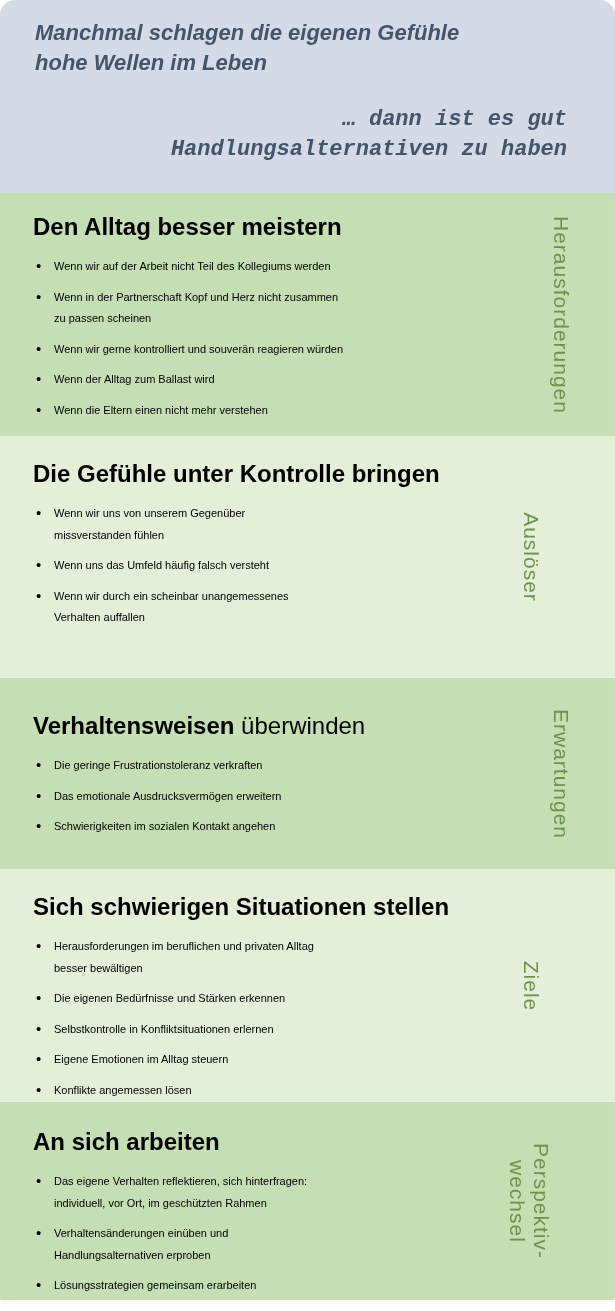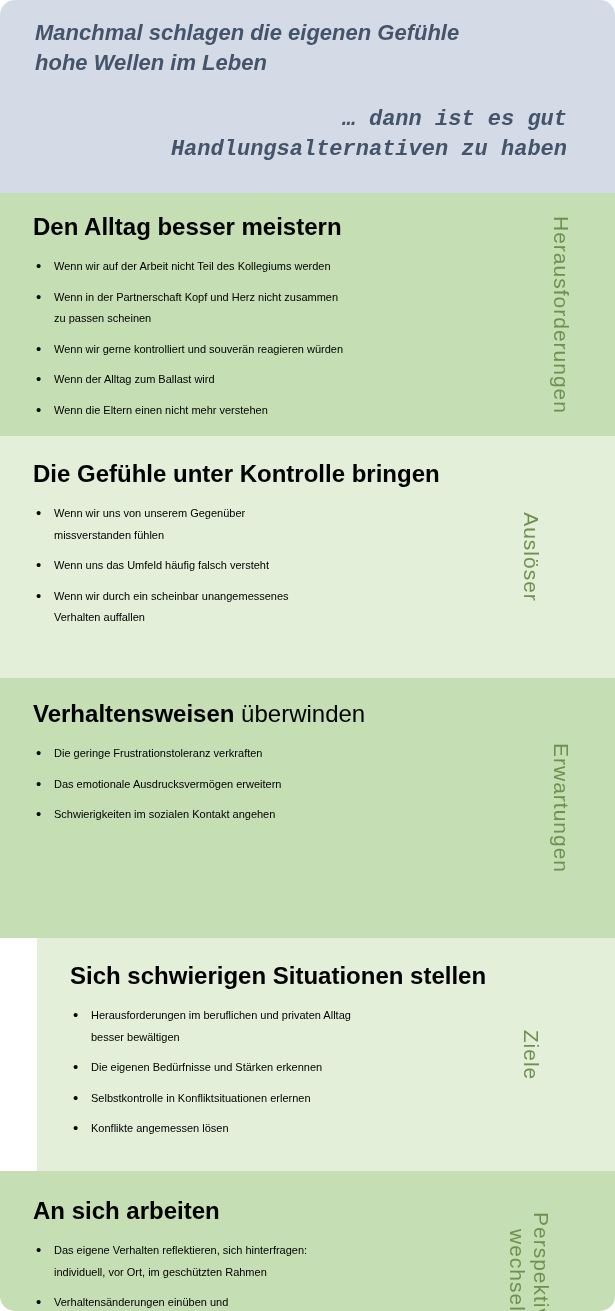--- a/index.html
+++ b/index.html
@@ -18,22 +18,22 @@
             font-size:22px;line-height:30px;white-space:pre-line;}
   .hdr-left{margin-bottom:27px;}
   .hdr-right{text-align:right;font-family:Liberation Mono, monospace;}
 
   
   .sec{position:relative;padding:20px 100px 0 33px;}
   .s-green{background:var(--section_green);}
   .s-light{background:var(--section_light);}
   .sec-1{height:243px;}
   .sec-2{height:242px;padding-top:24px;}
-  .sec-3{height:260px;padding-top:22px;}
-  .sec-4{height:233px;padding-top:24px;margin-left:37px;}
+  .sec-3{height:191px;padding-top:34px;}
+  .sec-4{height:233px;padding-top:24px;}
   .sec-5{height:198px;padding-top:26px;}
 
   .sec-title{font-size:24px;font-weight:700;line-height:28px;margin:0 0 15px 0;color:#000;}
   .title-rest{font-weight:400;}
 
   .bullets{list-style:none;}
   .bullet{position:relative;padding-left:21px;margin-bottom:9px;
           font-size:11px;line-height:21.5px;}
   .bullet::before{content:"•";position:absolute;left:3px;top:-1px;font-size:15px;color:#000;}
   .bullet-text{white-space:pre-line;color:#000;}
@@ -96,20 +96,21 @@
     <div class="vlabel vl-3">Erwartungen</div>
   </section>
 
   <section class="sec s-light sec-4">
     <h2 class="sec-title"><span>Sich schwierigen Situationen stellen</span><span class="title-rest"></span></h2>
     <ul class="bullets">
         <li class="bullet"><span class="bullet-text">Herausforderungen im beruflichen und privaten Alltag
 besser bewältigen</span></li>
         <li class="bullet"><span class="bullet-text">Die eigenen Bedürfnisse und Stärken erkennen</span></li>
         <li class="bullet"><span class="bullet-text">Selbstkontrolle in Konfliktsituationen erlernen</span></li>
+        <li class="bullet"><span class="bullet-text">Eigene Emotionen im Alltag steuern</span></li>
         <li class="bullet"><span class="bullet-text">Konflikte angemessen lösen</span></li>
       </ul>
     <div class="vlabel vl-4">Ziele</div>
   </section>
 
   <section class="sec s-green sec-5">
     <h2 class="sec-title"><span>An sich arbeiten</span><span class="title-rest"></span></h2>
     <ul class="bullets">
         <li class="bullet"><span class="bullet-text">Das eigene Verhalten reflektieren, sich hinterfragen:
 individuell, vor Ort, im geschützten Rahmen</span></li>

